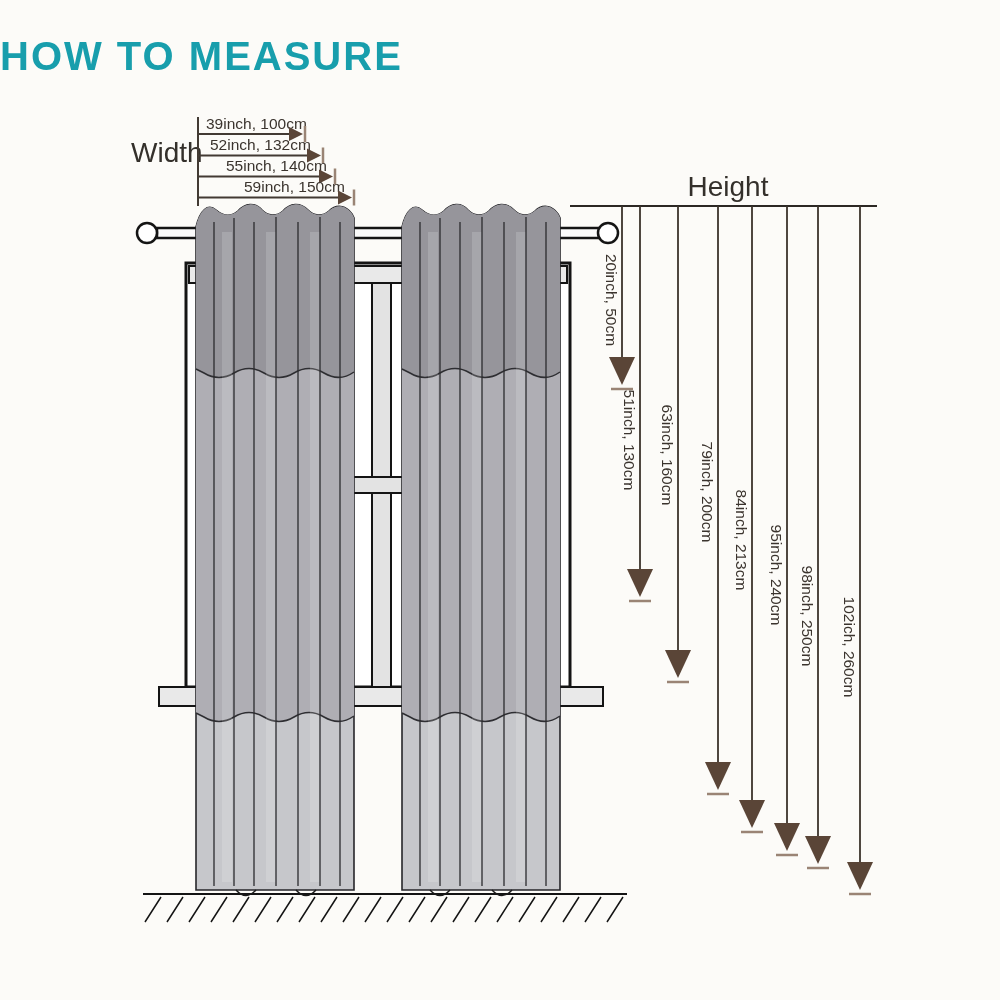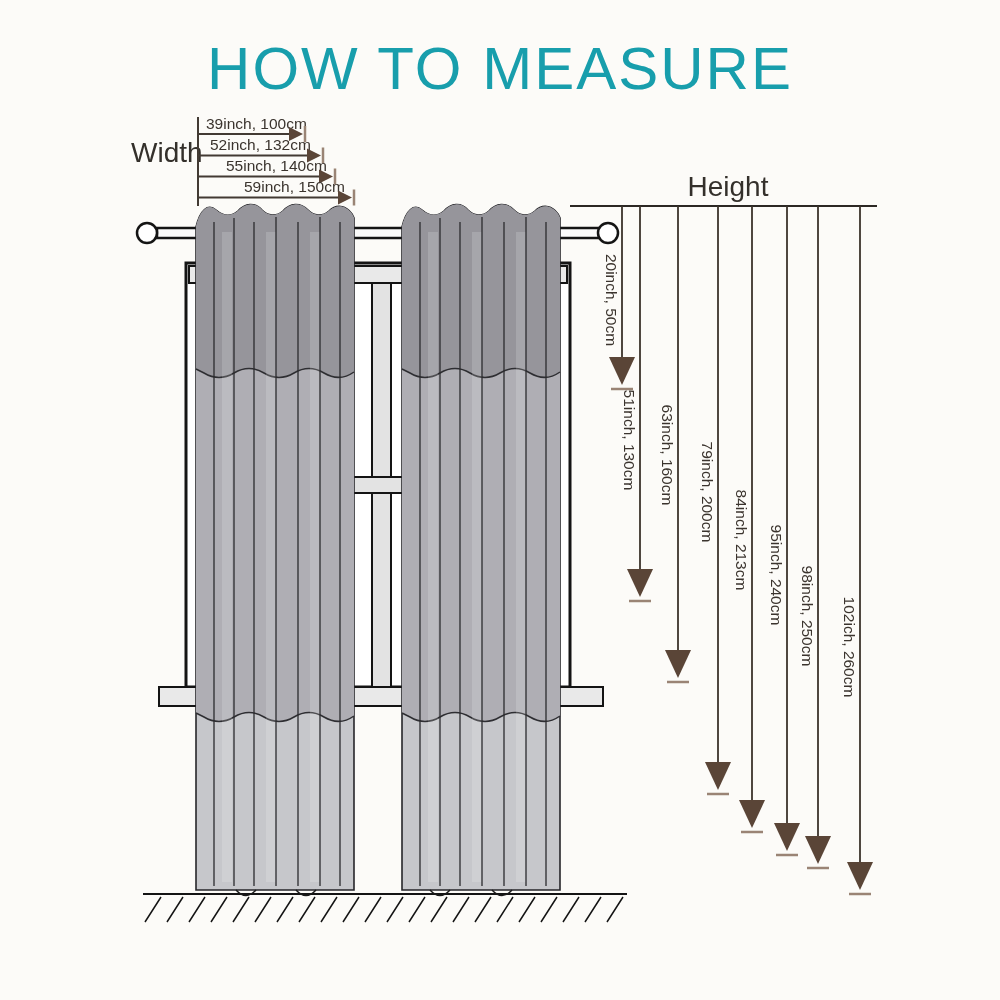--- a/index.html
+++ b/index.html
@@ -1,19 +1,19 @@
 <!DOCTYPE html>
 <html><head>
 <meta charset="utf-8">
 <style>
   html,body{margin:0;padding:0;background:#ffffff;}
   .stage{position:relative;width:1000px;height:1000px;background:#fcfbf8;overflow:hidden;
          font-family:"Liberation Sans",sans-serif;}
-  .title{position:absolute;top:34px;left:0;right:0;text-align:center;
-         font-size:60px;font-weight:normal;letter-spacing:2px;color:#189EAC;}
+  .title{position:absolute;top:34px;left:0;right:0;text-align:left;
+         font-size:40px;font-weight:bold;letter-spacing:2px;color:#189EAC;}
   svg{position:absolute;left:0;top:0;}
   svg text{font-family:"Liberation Sans",sans-serif;fill:#3B342E;}
   .big-label{font-size:28px;fill:#34302B;}
   .measure-label{font-size:15.5px;}
   .mline{stroke:#423A33;stroke-width:2;fill:none;}
   .hline{stroke:#3B332B;stroke-width:1.8;fill:none;}
   .tri{fill:#5A4537;stroke:none;}
   .tick{stroke:#9A8475;stroke-width:2.5;}
   .frame{fill:#ffffff;stroke:#141414;stroke-width:3;}
   .frame2{fill:#e9e9e9;stroke:#141414;stroke-width:2;}

